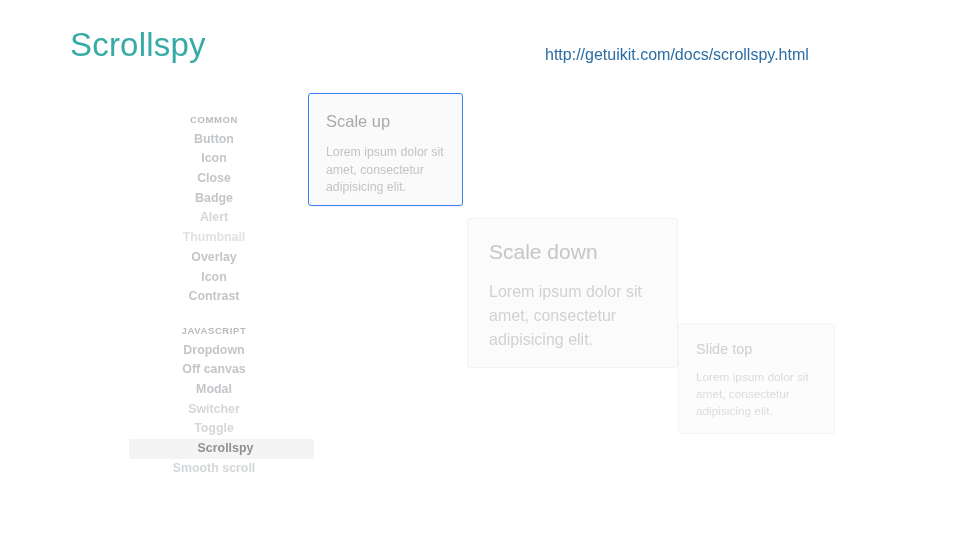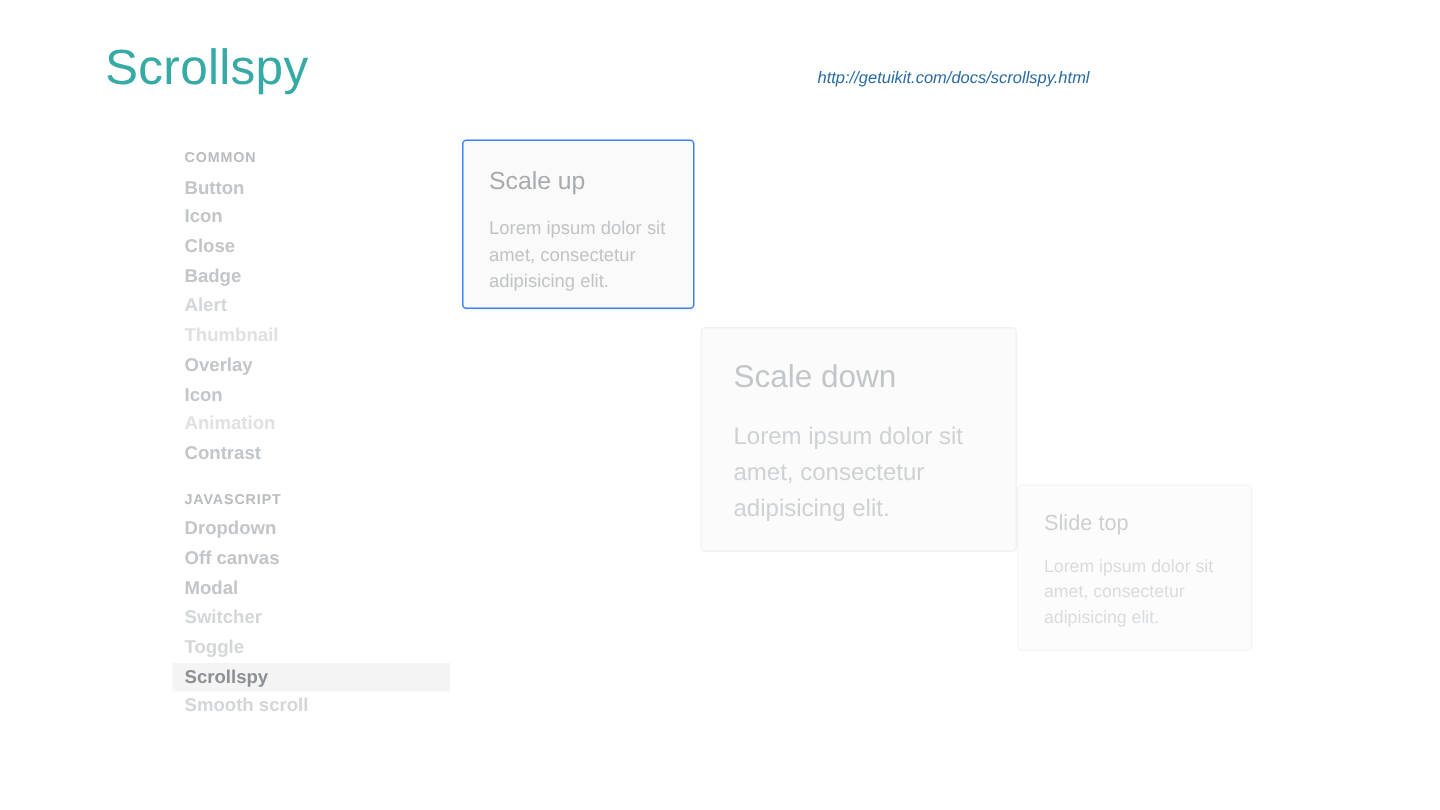--- a/index.html
+++ b/index.html
@@ -23,35 +23,34 @@
     font-size: 33px;
     font-weight: 300;
     letter-spacing: 0.2px;
     color: #36aba6;
     white-space: nowrap;
   }
   #page-url {
     position: absolute;
     left: 545px;
     top: 46px;
-    font-size: 11px;
+    font-size: 16px;
     font-weight: 400;
     color: #2b6ca3;
     white-space: nowrap;
-    font-style: italic;
   }
 
   
   #sidebar {
     position: absolute;
     left: 115px;
     top: 96px;
     width: 190px;
   }
-  .nav-group { margin: 0; }
+  .nav-group { margin: 14px; text-align: center; }
   .nav-group + .nav-group { margin-top: 11px; }
 
   .nav-heading {
     font-size: 9.5px;
     font-weight: bold;
     letter-spacing: 0.6px;
     color: #b9bcbe;
     text-transform: uppercase;
     height: 19.7px;
     line-height: 19.7px;
@@ -165,21 +164,20 @@
     <div class="nav-heading">COMMON</div>
 
     <div class="nav-item">Button</div>
     <div class="nav-item">Icon</div>
     <div class="nav-item">Close</div>
     <div class="nav-item">Badge</div>
     <div class="nav-item dim">Alert</div>
     <div class="nav-item dimmer">Thumbnail</div>
     <div class="nav-item">Overlay</div>
     <div class="nav-item">Icon</div>
-    <div class="nav-item dimmer">Animation</div>
     <div class="nav-item">Contrast</div>
   </div>
 
   <div class="nav-group">
     <div class="nav-heading">JAVASCRIPT</div>
 
     <div class="nav-item">Dropdown</div>
     <div class="nav-item">Off canvas</div>
     <div class="nav-item">Modal</div>
     <div class="nav-item dim">Switcher</div>

